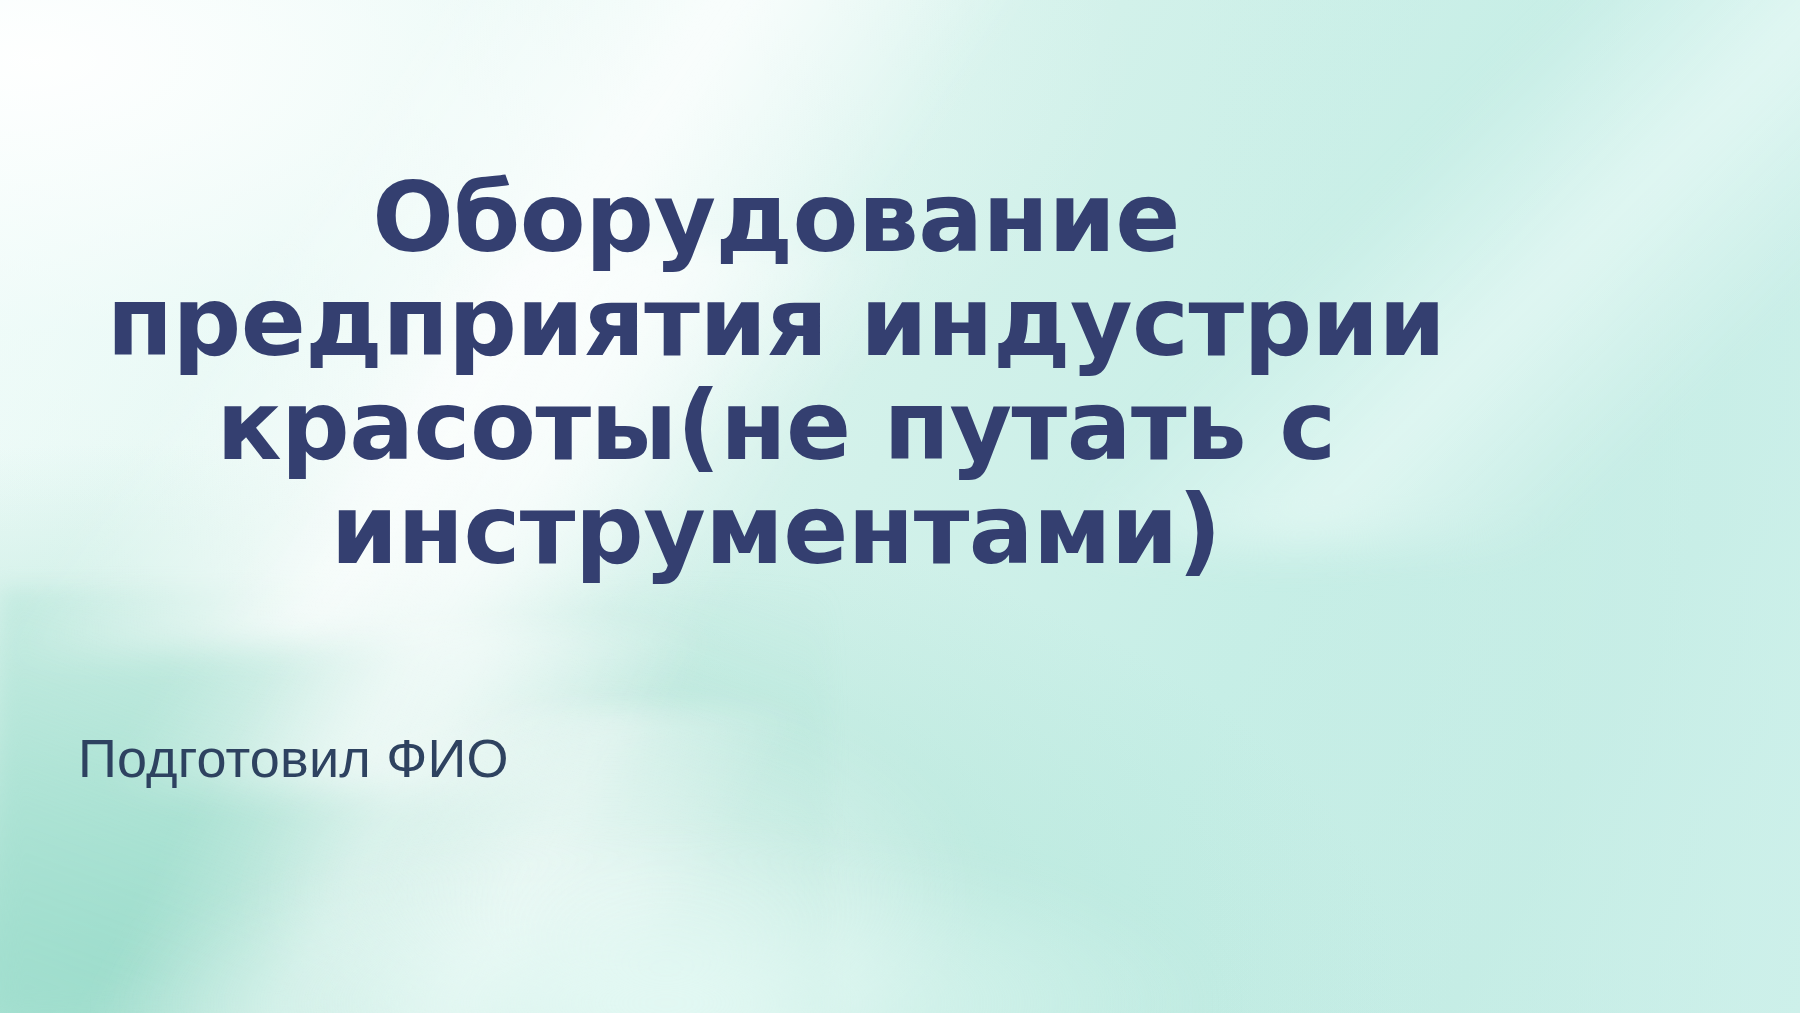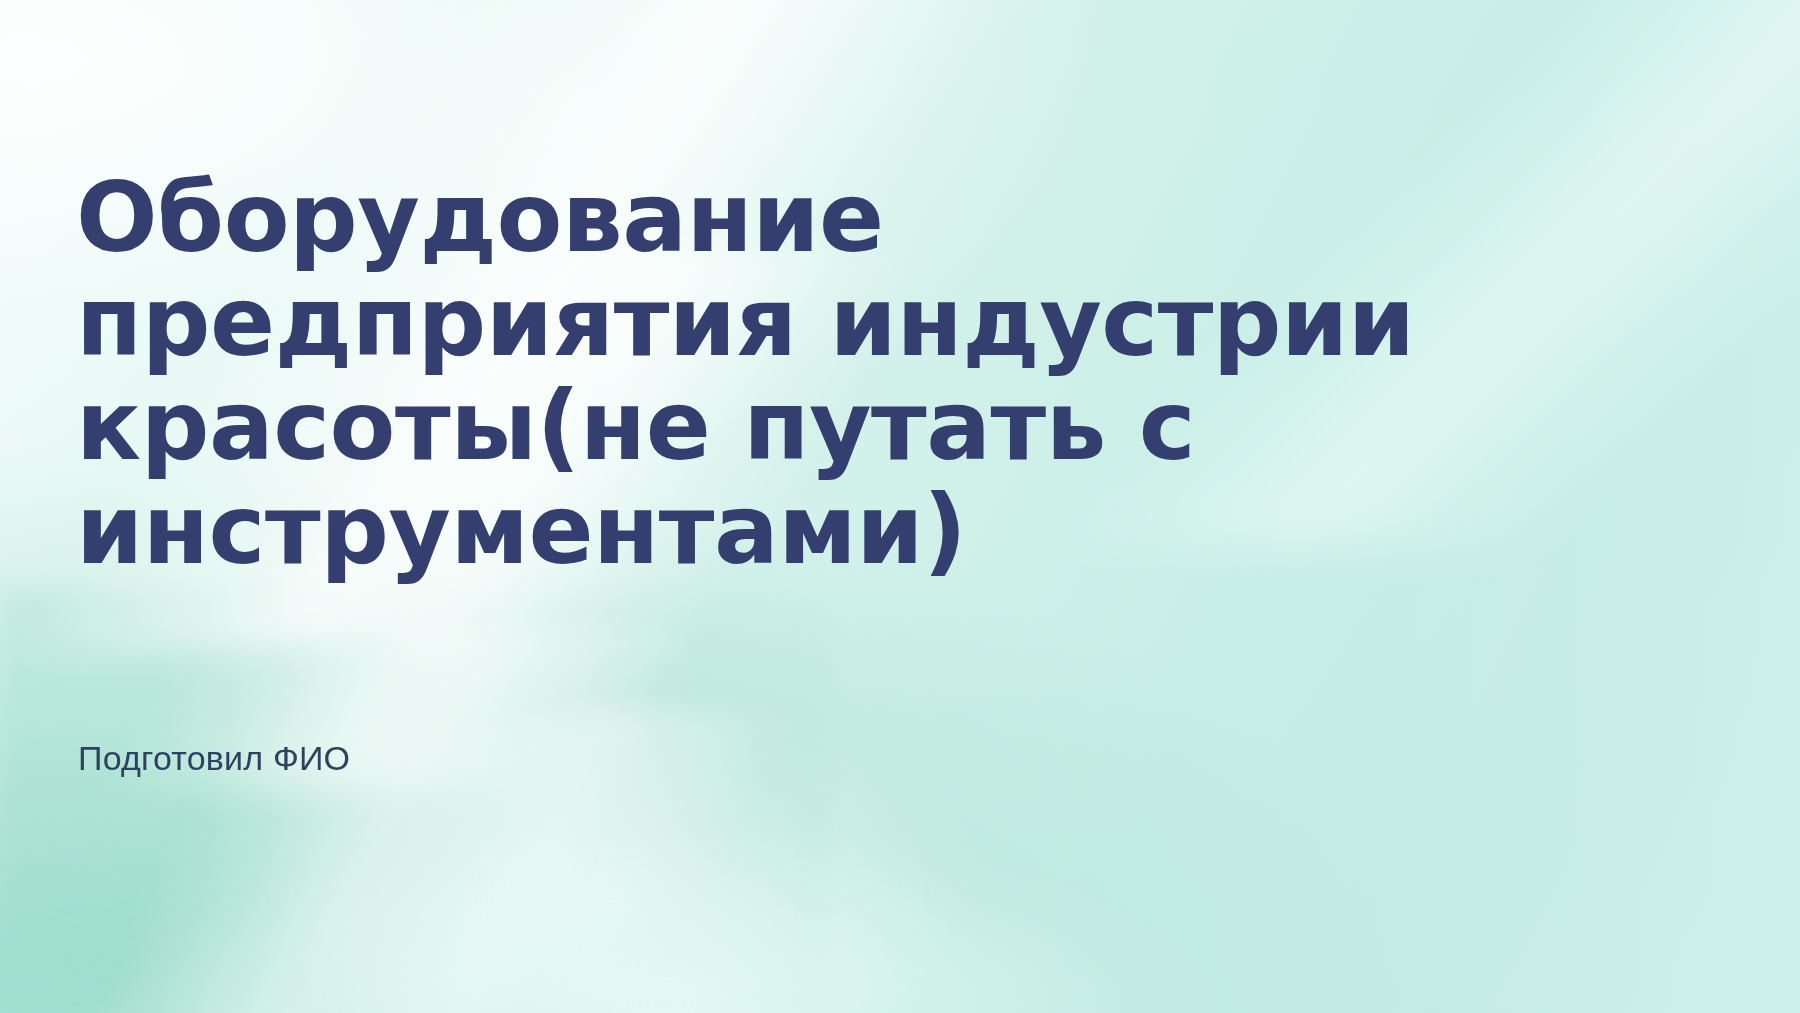--- a/index.html
+++ b/index.html
@@ -136,30 +136,31 @@
     left: 0;
     width: 1400px;
     margin: 0;
     font-family: "DejaVu Sans", "Liberation Sans", sans-serif;
     font-weight: 700;
     font-size: 96px;
     line-height: 104px;
     letter-spacing: -0.5px;
     color: #343f70;
     white-space: pre-line;
+    text-align: center;
   }
 
   .slide-subtitle {
     position: absolute;
     top: 732px;
     left: 2px;
     margin: 0;
     font-family: "Liberation Sans", "DejaVu Sans", sans-serif;
     font-weight: 400;
-    font-size: 34px;
+    font-size: 54px;
     line-height: 52px;
     letter-spacing: 0.2px;
     color: #2e4260;
   }
 </style>
 </head>
 <body>
 
 <div class="slide">
 

